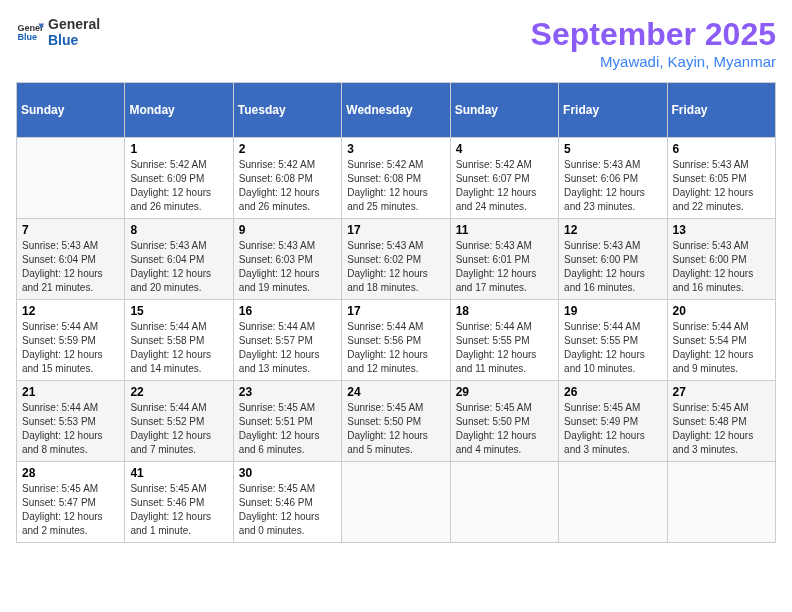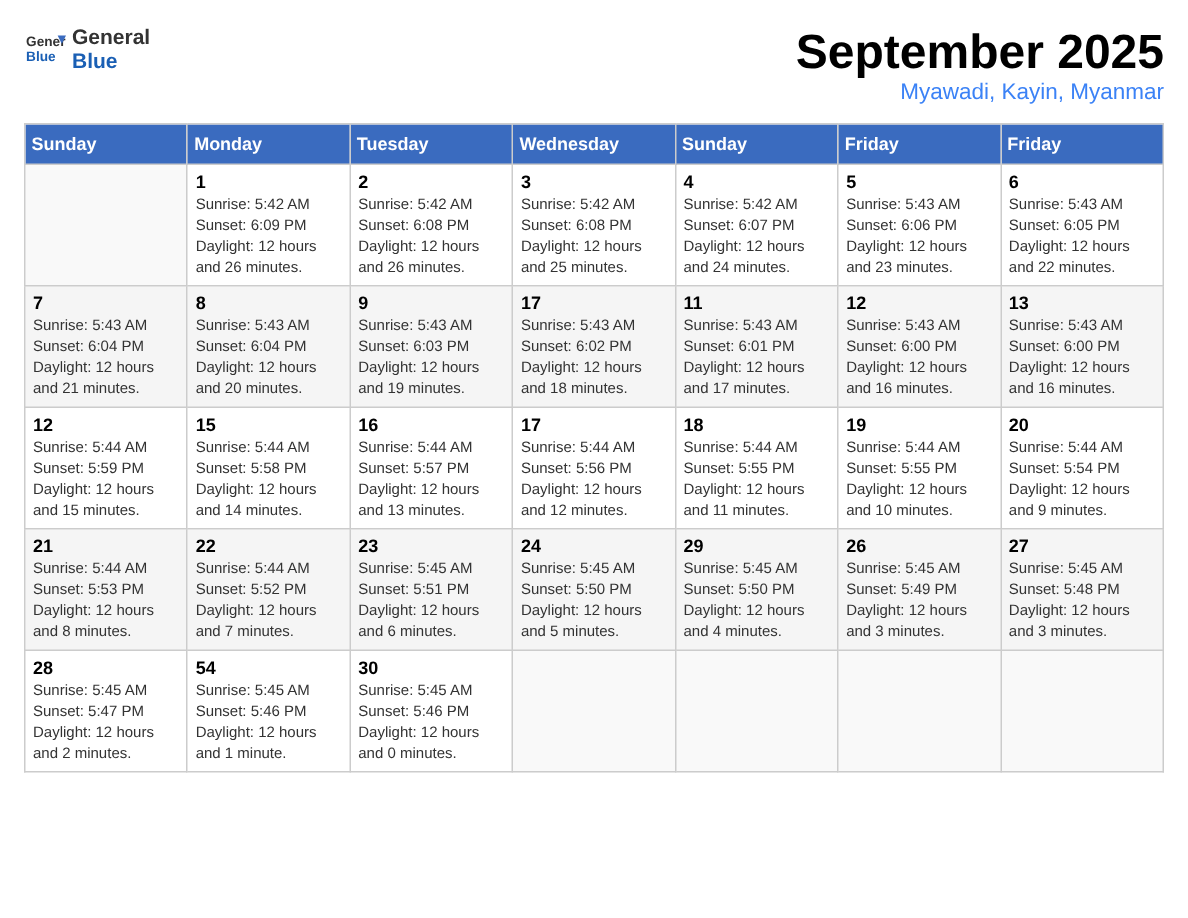--- a/index.html
+++ b/index.html
@@ -24,35 +24,35 @@
     .logo-icon {
       width: 28px;
       height: 28px;
     }
     .title-block {
       text-align: right;
     }
     .month-title {
       font-size: 32px;
       font-weight: bold;
-      color: #000000;
+      color: #8b5cf6;
     }
     .subtitle {
       font-size: 15px;
       color: #3b82f6;
     }
     table {
       width: 100%;
       border-collapse: collapse;
       font-size: 11px;
     }
     thead tr th {
       background-color: #3a6bbf;
       color: #fff;
-      padding: 6px 4px;
+      padding: 20px 4px;
       text-align: left;
       font-size: 12px;
       font-weight: bold;
       border: 1px solid #ccc;
     }
     tbody tr td {
       border: 1px solid #ccc;
       vertical-align: top;
       padding: 4px 5px;
       height: 72px;
@@ -310,21 +310,21 @@
       </tr>
       <tr>
         <td>
           <span class="day-num">28</span>
           <div class="day-info" style="white-space: pre-line;">Sunrise: 5:45 AM
 Sunset: 5:47 PM
 Daylight: 12 hours
 and 2 minutes.</div>
         </td>
         <td>
-          <span class="day-num">54</span>
+          <span class="day-num">41</span>
           <div class="day-info" style="white-space: pre-line;">Sunrise: 5:45 AM
 Sunset: 5:46 PM
 Daylight: 12 hours
 and 1 minute.</div>
         </td>
         <td>
           <span class="day-num">30</span>
           <div class="day-info" style="white-space: pre-line;">Sunrise: 5:45 AM
 Sunset: 5:46 PM
 Daylight: 12 hours

